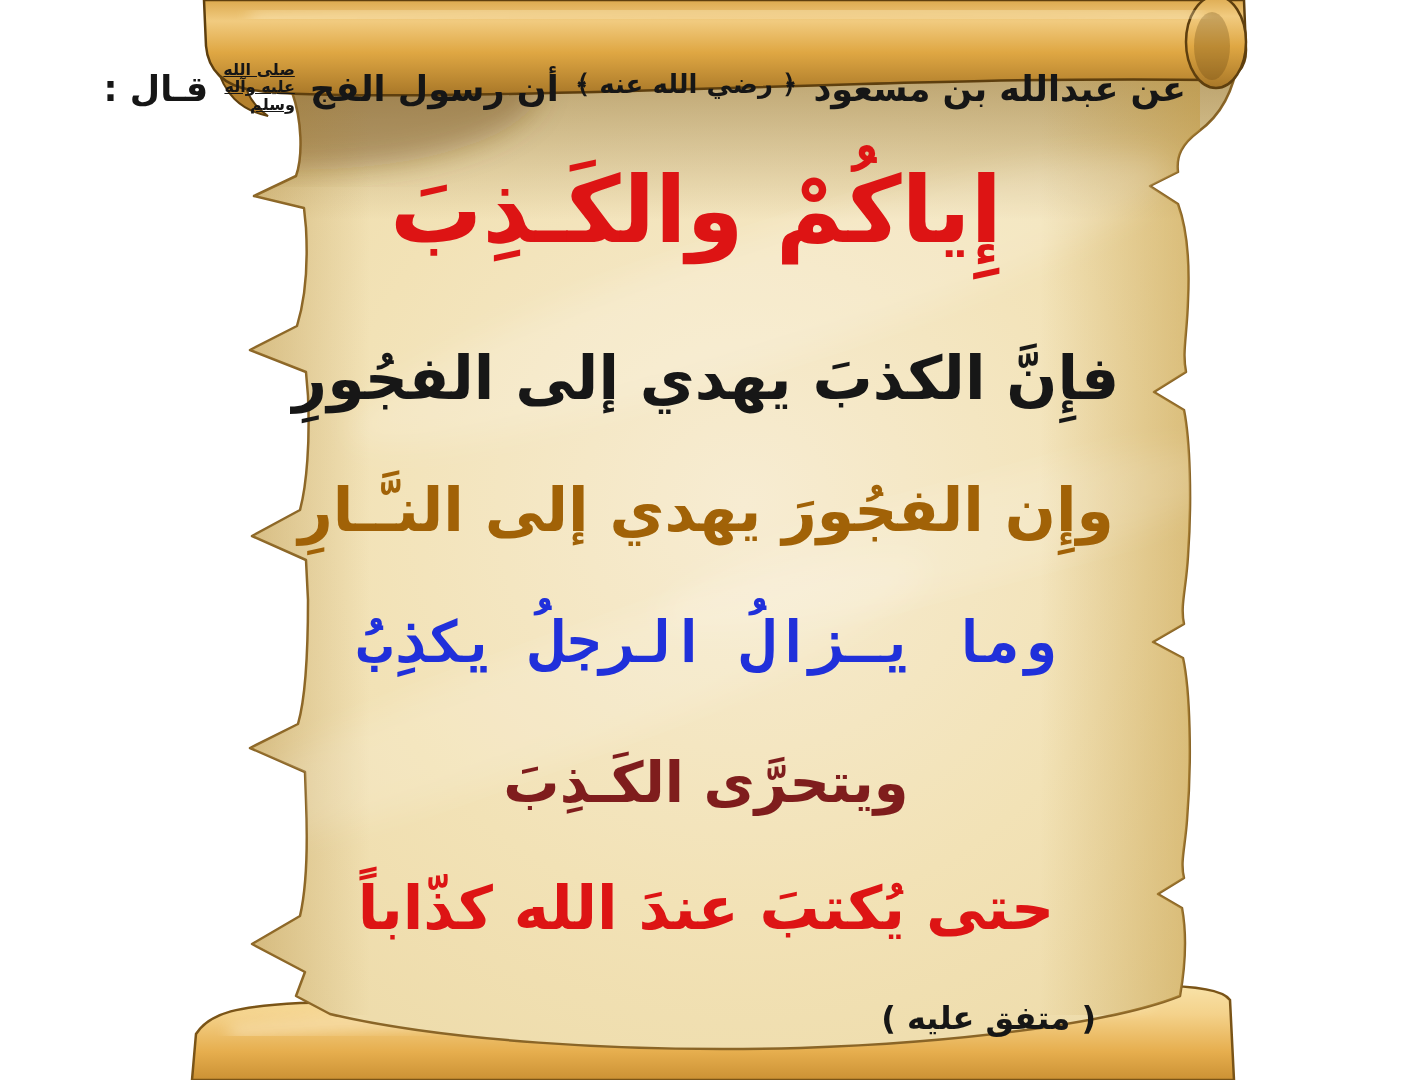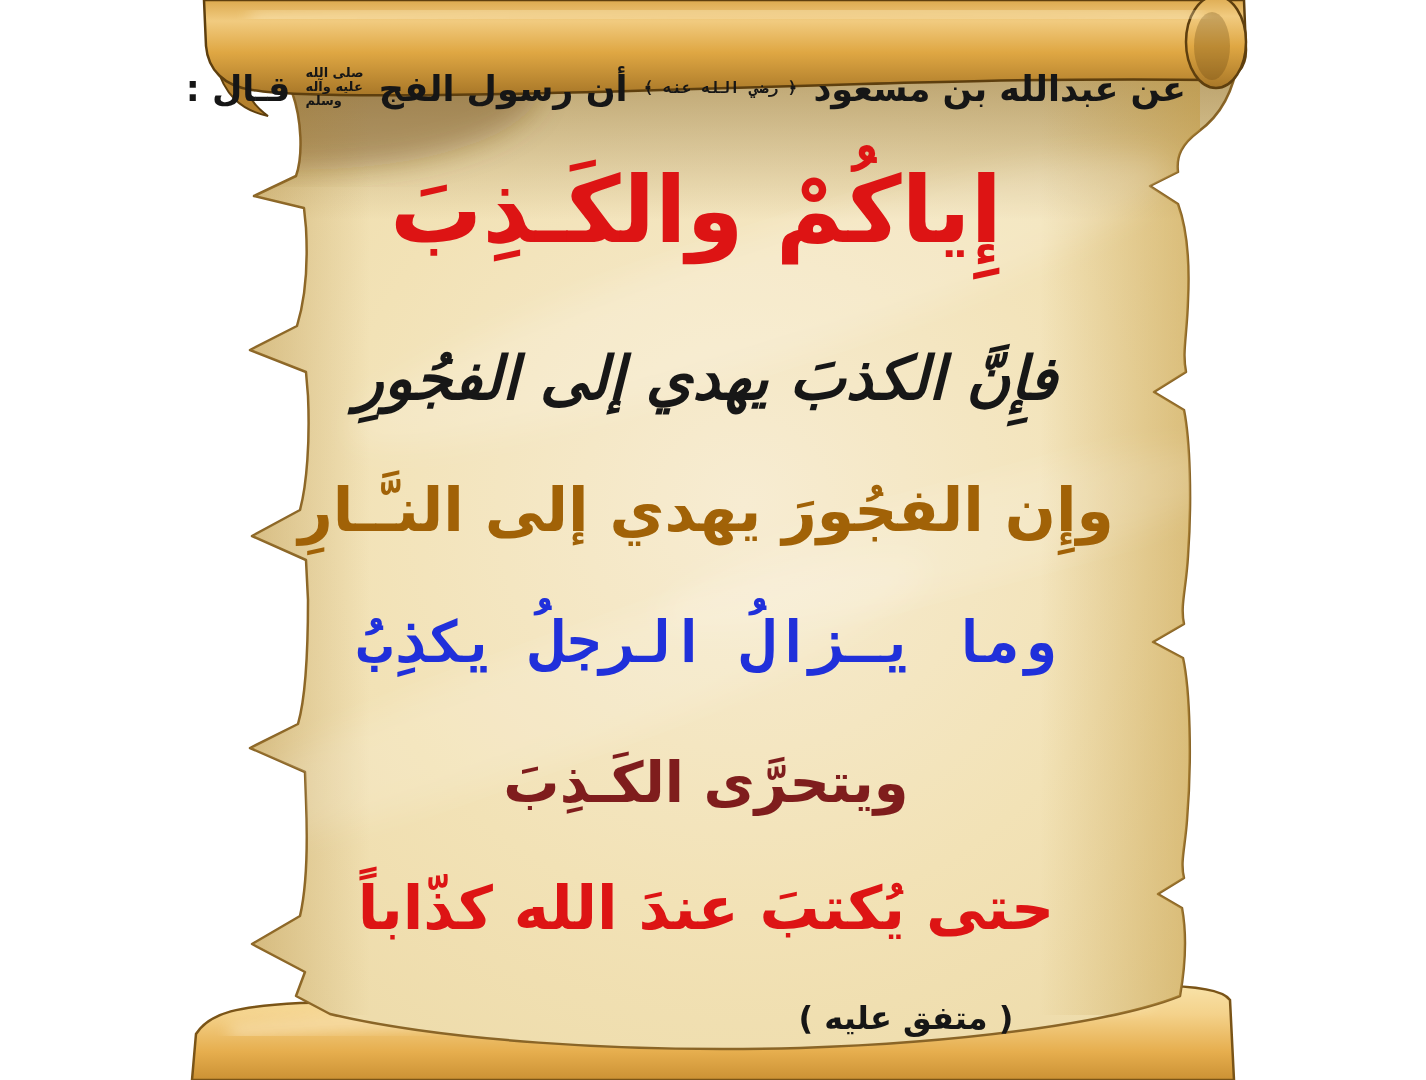--- a/index.html
+++ b/index.html
@@ -8,32 +8,32 @@
     background:#ffffff;font-family:"DejaVu Sans",sans-serif;
   }
   .art{position:absolute;inset:0;}
   .text-layer{position:absolute;inset:0;direction:rtl;}
   .line{
     position:absolute;text-align:center;white-space:nowrap;
     font-weight:700;font-family:"DejaVu Sans",sans-serif;
     line-height:1.55;
   }
   .intro{top:62px;right:240px;width:940px;font-size:35px;color:#161616;}
-  .intro .radi{font-size:16px;position:relative;top:-8px;padding:0 4px;color:#161616;font-family:Liberation Mono, monospace;}
+  .intro .radi{font-size:26px;position:relative;top:-8px;padding:0 4px;color:#161616;}
   .intro .salawat{
-    display:inline-block;font-size:13px;line-height:1.1;text-align:left;
-    vertical-align:middle;white-space:pre-line;position:relative;top:-4px;padding:0 3px;
+    display:inline-block;font-size:16px;line-height:1.1;text-align:right;
+    vertical-align:middle;white-space:pre-line;position:relative;top:-4px;padding:0 3px;text-decoration:underline;
   }
   .headline   {top:140px;right:320px;width:820px;font-size:92px;color:#dd1414;}
-  .black-1    {top:332px;right:300px;width:840px;font-size:60px;color:#171717;font-style:italic;}
+  .black-1    {top:332px;right:300px;width:840px;font-size:60px;color:#171717;}
   .black-2    {top:464px;right:300px;width:840px;font-size:60px;color:#a16207;}
   .blue-1     {top:602px;right:310px;width:820px;font-size:58px;color:#2030da;font-family:Liberation Mono, monospace;}
   .blue-2     {top:740px;right:330px;width:780px;font-size:56px;color:#7f1d1d;}
   .red-2      {top:862px;right:300px;width:840px;font-size:60px;color:#dd1414;}
-  .attribution{top:994px;right:330px;width:380px;font-size:32px;color:#161616;}
+  .attribution{top:994px;right:330px;width:380px;font-size:32px;color:#161616;text-align:right;}
 </style>
 </head>
 <body>
 
 <div class="canvas">
 
   <svg class="art" viewBox="0 0 1426 1080" width="1426" height="1080" aria-hidden="true">
     <defs>
       <linearGradient id="topRodGrad" x1="0" y1="0" x2="0" y2="1">
         <stop offset="0" stop-color="#dca94e"></stop>

